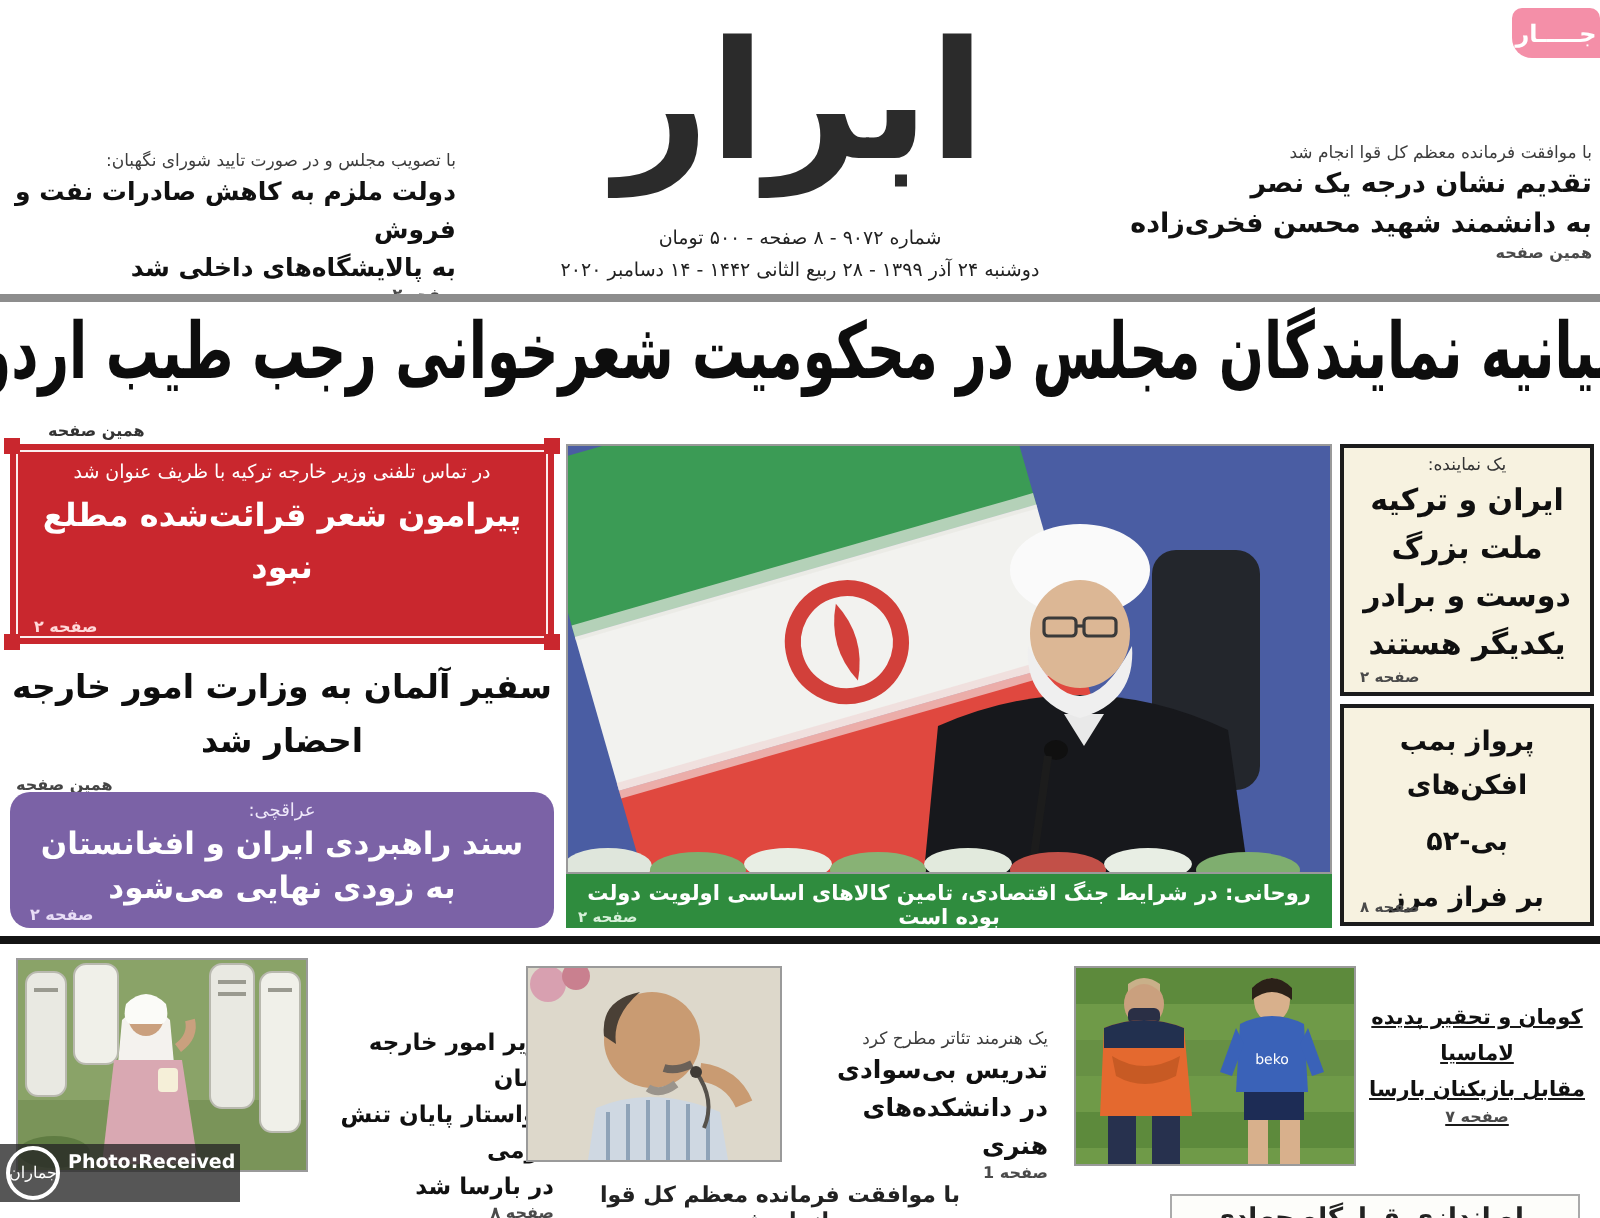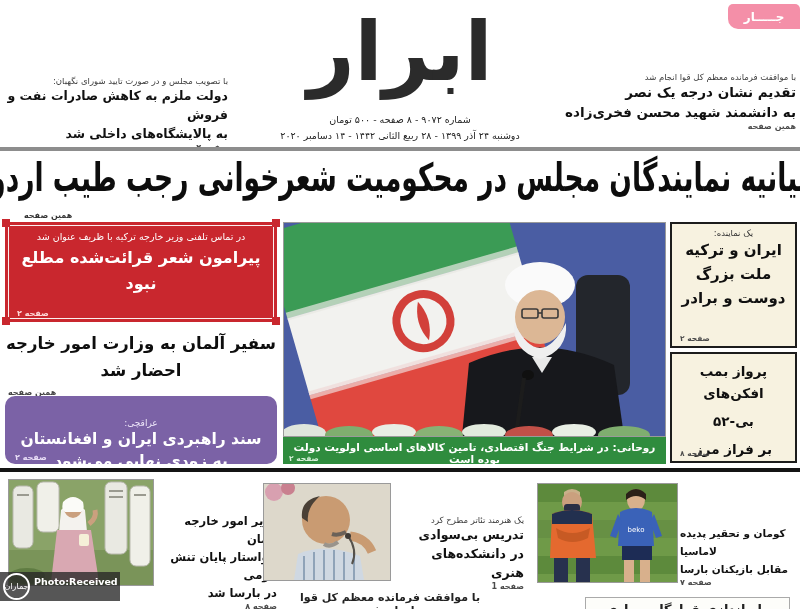--- a/index.html
+++ b/index.html
@@ -5,21 +5,21 @@
   html,body{margin:0;padding:0;background:#e8e8e8;}
   .page{
     position:relative;width:800px;height:609px;margin:0 auto;
     background:#ffffff;overflow:hidden;direction:rtl;
     font-family:"DejaVu Sans",sans-serif;color:#1a1a1a;
   }
   .abs{position:absolute;}
   .k{font-size:8.5px;color:#3d3d3d;}
   .pg{font-size:8px;font-weight:bold;color:#4a4a4a;}
   
-  .corner-tab{right:0;top:4px;width:72px;height:25px;background:#f48fa8;
+  .corner-tab{right:0;top:4px;width:44px;height:25px;background:#f48fa8;
     border-radius:5px 5px 0 10px;color:#fff;font-weight:bold;font-size:12px;
     display:flex;align-items:center;justify-content:center;}
   .masthead-title{left:0;right:0;top:-6px;text-align:center;font-size:82px;
     font-weight:bold;color:#2b2b2b;line-height:116px;}
   .issue-line{left:0;right:0;top:114px;text-align:center;font-size:9.5px;color:#222;}
   .date-line{left:0;right:0;top:130px;text-align:center;font-size:9.5px;color:#222;}
   .divider-gray{left:0;top:147px;width:800px;height:4px;background:#8d8d8d;}
   .divider-black{left:0;top:468px;width:800px;height:4px;background:#141414;}
   .top-left-story{left:6px;top:76px;width:222px;text-align:right;}
   .top-left-story .hl{font-size:12.5px;font-weight:bold;line-height:19px;color:#111;}
@@ -36,21 +36,21 @@
   .red-box .inner{position:absolute;inset:3px;border:1.5px solid rgba(255,255,255,.92);}
   .red-box .corner{position:absolute;width:8px;height:8px;background:#c9272e;}
   .red-box .kk{position:relative;font-size:9.5px;padding-top:9px;color:#fff;}
   .red-box .hl{position:relative;font-size:16px;font-weight:bold;line-height:26px;margin-top:3px;}
   .red-box .pg{position:absolute;left:12px;bottom:4px;color:#ffd9d9;font-size:8px;}
   .german-story{left:5px;top:330px;width:272px;text-align:center;}
   .german-story .hl{font-size:16.5px;font-weight:bold;line-height:27px;color:#0e0e0e;}
   .german-page{left:8px;top:388px;font-size:8px;font-weight:bold;color:#444;}
   .purple-box{left:5px;top:396px;width:272px;height:68px;background:#7b62a6;color:#fff;
     border-radius:10px;text-align:center;}
-  .purple-box .kk{font-size:9px;padding-top:22px;color:#efe8fa;}
+  .purple-box .kk{font-size:9px;padding-top:5px;color:#efe8fa;}
   .purple-box .hl{font-size:15.5px;font-weight:bold;line-height:22px;}
   .purple-box .pg{position:absolute;left:10px;bottom:2px;color:#e8ddf6;font-size:8px;}
   
   .photo-main{left:283px;top:222px;width:383px;height:215px;border:1px solid #9a9a9a;
     box-sizing:border-box;overflow:hidden;}
   .green-bar{left:283px;top:437px;width:383px;height:27px;background:#2f8c3e;color:#fff;}
   .green-bar .cap{font-size:10.5px;font-weight:bold;text-align:center;padding-top:4px;}
   .green-bar .pg{position:absolute;left:6px;bottom:1px;color:#d8f0da;font-size:7.5px;}
   
   .side-box{right:3px;width:127px;background:#f7f2e0;border:2px solid #1c1c1c;
@@ -63,21 +63,21 @@
   .side-box .pg{position:absolute;left:8px;bottom:3px;font-size:7.5px;}
   
   .photo-frame{border:1px solid #9a9a9a;box-sizing:border-box;overflow:hidden;background:#ccc;}
   .bl-photo{left:8px;top:479px;width:146px;height:107px;}
   .bm-photo{left:263px;top:483px;width:128px;height:98px;}
   .br-photo{left:537px;top:483px;width:141px;height:100px;}
   .bosnia-text{left:153px;top:512px;width:124px;text-align:right;}
   .bosnia-text .hl{font-size:11.5px;font-weight:bold;line-height:18px;color:#111;}
   .theater-text{left:398px;top:515px;width:126px;text-align:right;}
   .theater-text .hl{font-size:12.5px;font-weight:bold;line-height:19px;color:#111;}
-  .barca-text{left:680px;top:524px;width:117px;text-align:left;}
+  .barca-text{left:680px;top:500px;width:117px;text-align:center;text-decoration:underline;}
   .barca-text .hl{font-size:10.5px;font-weight:bold;line-height:18px;color:#111;}
   .bottom-kicker{left:295px;top:591px;width:190px;text-align:center;font-size:11px;
     font-weight:bold;color:#222;}
   .bottom-cut-box{left:585px;top:597px;width:203px;height:12px;border:1px solid #aaa;
     background:#fdfdfa;overflow:hidden;text-align:center;}
   .bottom-cut-box .hl{font-size:13px;font-weight:bold;margin-top:4px;color:#222;}
   
   .watermark{left:0;top:572px;width:120px;height:29px;background:rgba(38,38,38,.78);
     color:#fff;display:flex;align-items:center;direction:ltr;padding-left:3px;box-sizing:border-box;}
   .wm-logo{width:23px;height:23px;border:2px solid #fff;border-radius:50%;flex:0 0 auto;
@@ -191,20 +191,21 @@
   <div class="abs green-bar">
     <div class="cap">روحانی: در شرایط جنگ اقتصادی، تامین کالاهای اساسی اولویت دولت بوده است</div>
     <div class="pg">صفحه ۲</div>
   </div>
 
   <div class="abs side-box side-box1">
     <div class="kk">یک نماینده:</div>
     <div class="hl">ایران و ترکیه</div>
     <div class="hl">ملت بزرگ</div>
     <div class="hl">دوست و برادر</div>
+    <div class="hl">یکدیگر هستند</div>
     <div class="pg">صفحه ۲</div>
   </div>
 
   <div class="abs side-box side-box2">
     <div class="hl">پرواز بمب افکن‌های</div>
     <div class="hl">بی-۵۲</div>
     <div class="hl">بر فراز مرز</div>
     <div class="pg">صفحه ۸</div>
   </div>
 

